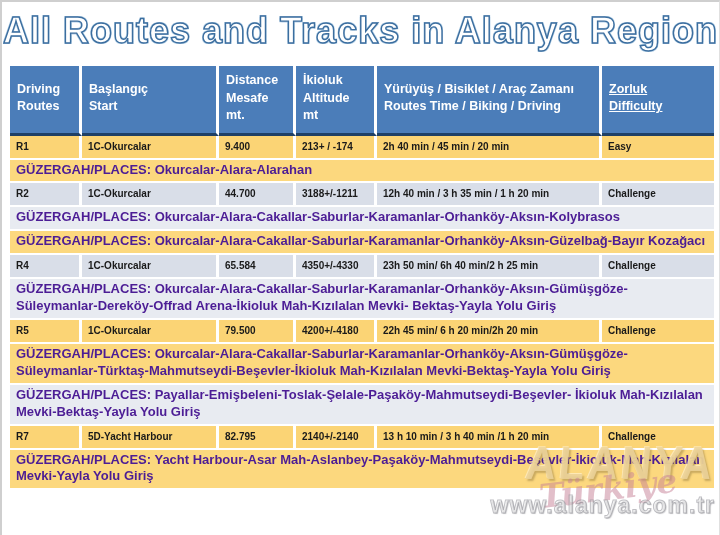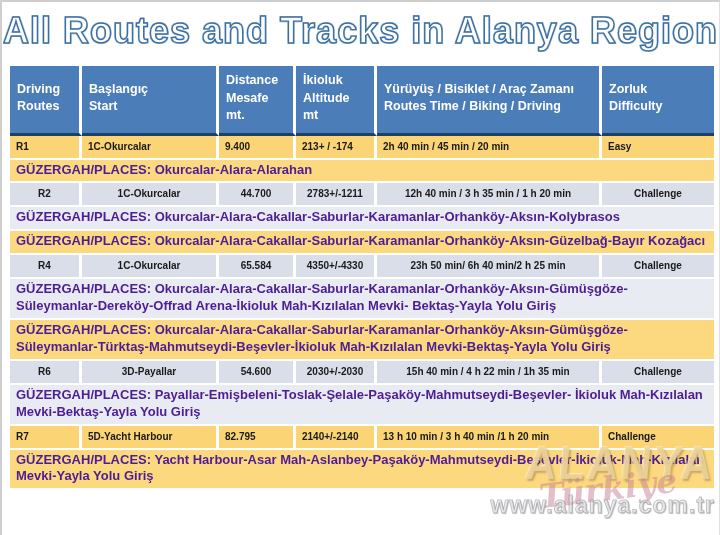--- a/index.html
+++ b/index.html
@@ -50,42 +50,42 @@
   th.hcell{
     background:#4b7db9;
     color:#ffffff;
     font-size:12.5px;
     font-weight:700;
     line-height:1.4;
     padding:6px 7px 8px 7px;
     border-right:3px solid #ffffff;
     border-bottom:3px solid #1e4066;
   }
-  th.hcell.last{border-right:none;}
+  th.hcell.last{border-right:none;text-decoration:underline;}
   tr.r-data td{
     font-size:10px;
     font-weight:700;
     color:#1a1a1a;
     line-height:1.2;
     padding:5px 6px;
     border-right:3px solid #ffffff;
     border-bottom:2px solid #ffffff;
   }
   tr.r-data td:last-child{border-right:none;}
   tr.r-places td{
     font-size:13px;
     font-weight:700;
     color:#4c1d95;
     line-height:1.3;
     padding:2px 6px 3px 6px;
     border-bottom:2px solid #ffffff;
   }
   tr.r-data.yellow td{background:#fbd475;}
   tr.r-places.yellow td{background:#fcd87e;}
-  tr.r-data.gray td{background:#d9dee8;text-align:center;}
+  tr.r-data.gray td{background:#d9dee8;}
   tr.r-places.gray td{background:#e8ebf1;}
 
   .watermark{
     position:absolute;
     top:434px;right:0;
     width:250px;height:100px;
     pointer-events:none;
     z-index:5;
   }
   .wm-alanya{
@@ -174,21 +174,21 @@
         <td>Easy</td>
       </tr>
       <tr class="r-places yellow">
         <td colspan="6">GÜZERGAH/PLACES: Okurcalar-Alara-Alarahan</td>
       </tr>
 
       <tr class="r-data gray">
         <td>R2</td>
         <td>1C-Okurcalar</td>
         <td>44.700</td>
-        <td>2783+/-1211</td>
+        <td>3188+/-1211</td>
         <td>12h 40 min / 3 h 35 min / 1 h 20 min</td>
         <td>Challenge</td>
       </tr>
       <tr class="r-places gray">
         <td colspan="6">GÜZERGAH/PLACES: Okurcalar-Alara-Cakallar-Saburlar-Karamanlar-Orhanköy-Aksın-Kolybrasos</td>
       </tr>
 
       <tr class="r-places yellow">
         <td colspan="6">GÜZERGAH/PLACES: Okurcalar-Alara-Cakallar-Saburlar-Karamanlar-Orhanköy-Aksın-Güzelbağ-Bayır Kozağacı</td>
       </tr>
@@ -198,32 +198,32 @@
         <td>1C-Okurcalar</td>
         <td>65.584</td>
         <td>4350+/-4330</td>
         <td>23h 50 min/ 6h 40 min/2 h 25 min</td>
         <td>Challenge</td>
       </tr>
       <tr class="r-places gray">
         <td colspan="6">GÜZERGAH/PLACES: Okurcalar-Alara-Cakallar-Saburlar-Karamanlar-Orhanköy-Aksın-Gümüşgöze-Süleymanlar-Dereköy-Offrad Arena-İkioluk Mah-Kızılalan Mevki- Bektaş-Yayla Yolu Giriş</td>
       </tr>
 
+      <tr class="r-data yellow">
+        <td>R5</td>
+        <td>1C-Okurcalar</td>
+        <td>79.500</td>
+        <td>4200+/-4180</td>
+        <td>22h 45 min/ 6 h 20 min/2h 20 min</td>
+        <td>Challenge</td>
+      </tr>
       <tr class="r-places yellow">
         <td colspan="6">GÜZERGAH/PLACES: Okurcalar-Alara-Cakallar-Saburlar-Karamanlar-Orhanköy-Aksın-Gümüşgöze-Süleymanlar-Türktaş-Mahmutseydi-Beşevler-İkioluk Mah-Kızılalan Mevki-Bektaş-Yayla Yolu Giriş</td>
       </tr>
 
-      <tr class="r-data gray">
-        <td>R6</td>
-        <td>3D-Payallar</td>
-        <td>54.600</td>
-        <td>2030+/-2030</td>
-        <td>15h 40 min / 4 h 22 min / 1h 35 min</td>
-        <td>Challenge</td>
-      </tr>
       <tr class="r-places gray">
         <td colspan="6">GÜZERGAH/PLACES: Payallar-Emişbeleni-Toslak-Şelale-Paşaköy-Mahmutseydi-Beşevler- İkioluk Mah-Kızılalan Mevki-Bektaş-Yayla Yolu Giriş</td>
       </tr>
 
       <tr class="r-data yellow">
         <td>R7</td>
         <td>5D-Yacht Harbour</td>
         <td>82.795</td>
         <td>2140+/-2140</td>
         <td>13 h 10 min / 3 h 40 min /1 h 20 min</td>

